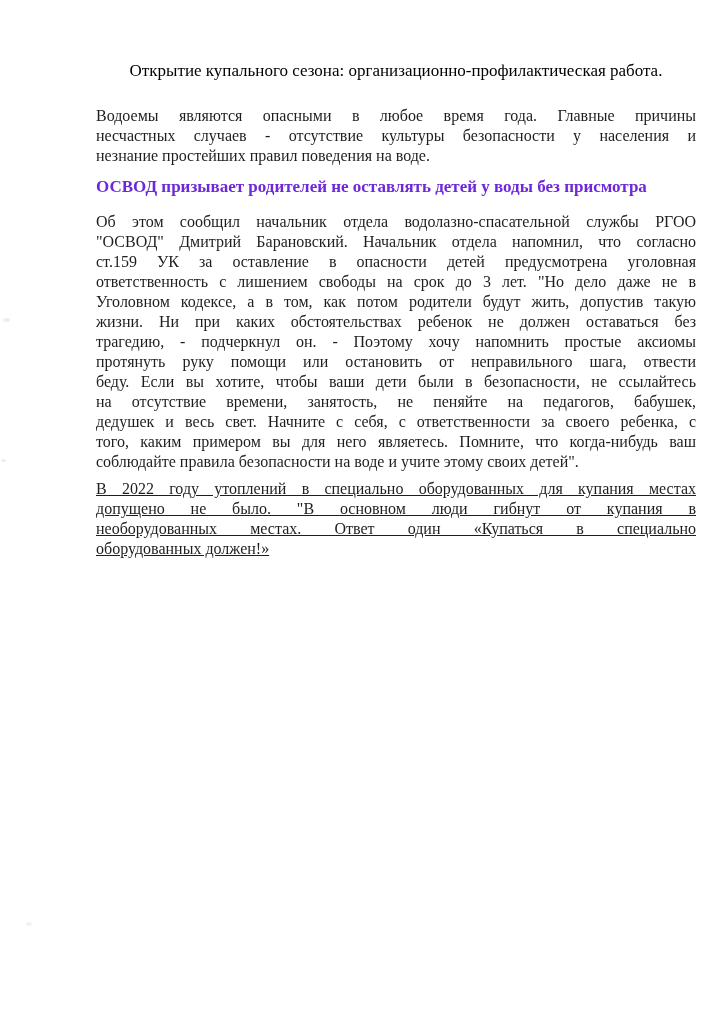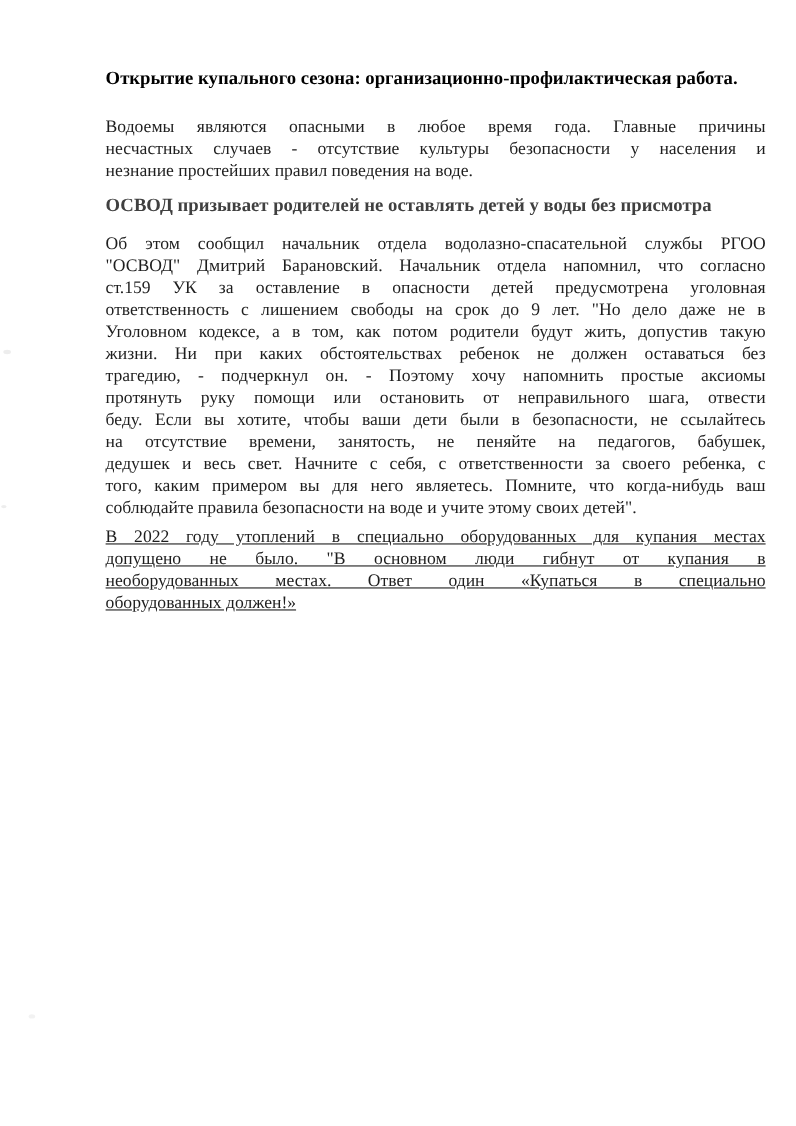--- a/index.html
+++ b/index.html
@@ -24,29 +24,30 @@
     left: 96px;
     top: 58px;
     width: 600px;
     color: #1e1e1e;
     font-size: 16px;
     line-height: 20px;
   }
   .doc-title {
     font-size: 17px;
     line-height: 26px;
-    font-weight: bold;
+    font-weight: normal;
+    text-align: center;
     color: #000000;
     margin: 0 0 22px 0;
   }
   .section-heading {
     font-size: 17px;
     line-height: 20px;
     font-weight: bold;
-    color: #404040;
+    color: #6d28d9;
     margin: 11px 0 15px 0;
   }
   .para {
     margin: 0;
   }
   .para-1 { margin-bottom: 0; }
   .para-3 { margin-top: 7px; text-decoration: underline; }
   .line {
     text-align: justify;
     text-align-last: justify;
@@ -81,21 +82,21 @@
         <div class="line">несчастных случаев - отсутствие культуры безопасности у населения и</div>
         <div class="line line-last">незнание простейших правил поведения на воде.</div>
       </div>
 
     <h2 class="section-heading">ОСВОД призывает родителей не оставлять детей у воды без присмотра</h2>
 
     <div class="para para-2">
         <div class="line">Об этом сообщил начальник отдела водолазно-спасательной службы РГОО</div>
         <div class="line">"ОСВОД" Дмитрий Барановский. Начальник отдела напомнил, что согласно</div>
         <div class="line">ст.159 УК за оставление в опасности детей предусмотрена уголовная</div>
-        <div class="line">ответственность с лишением свободы на срок до 9 лет. "Но дело даже не в</div>
+        <div class="line">ответственность с лишением свободы на срок до 3 лет. "Но дело даже не в</div>
         <div class="line">Уголовном кодексе, а в том, как потом родители будут жить, допустив такую</div>
         <div class="line">жизни. Ни при каких обстоятельствах ребенок не должен оставаться без</div>
         <div class="line">трагедию, - подчеркнул он. - Поэтому хочу напомнить простые аксиомы</div>
         <div class="line">протянуть руку помощи или остановить от неправильного шага, отвести</div>
         <div class="line">беду. Если вы хотите, чтобы ваши дети были в безопасности, не ссылайтесь</div>
         <div class="line">на отсутствие времени, занятость, не пеняйте на педагогов, бабушек,</div>
         <div class="line">дедушек и весь свет. Начните с себя, с ответственности за своего ребенка, с</div>
         <div class="line">того, каким примером вы для него являетесь. Помните, что когда-нибудь ваш</div>
         <div class="line line-last">соблюдайте правила безопасности на воде и учите этому своих детей".</div>
       </div>

